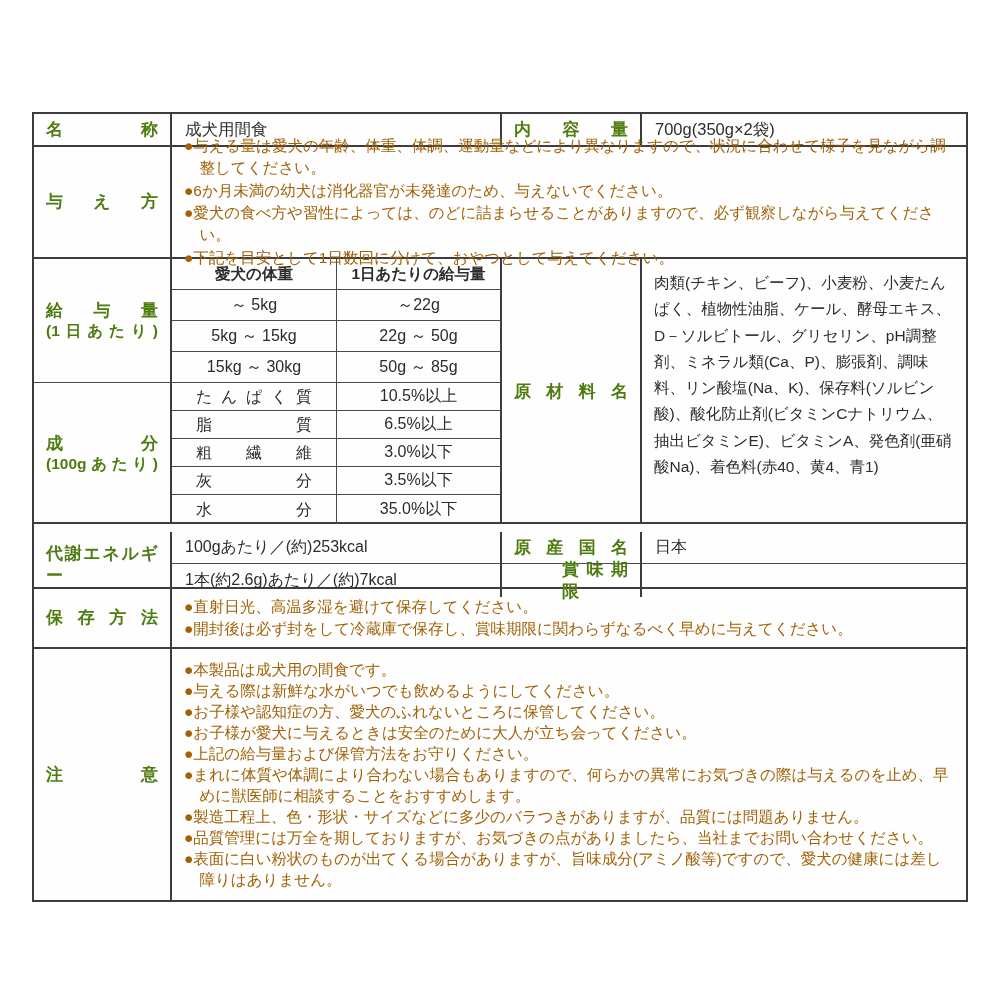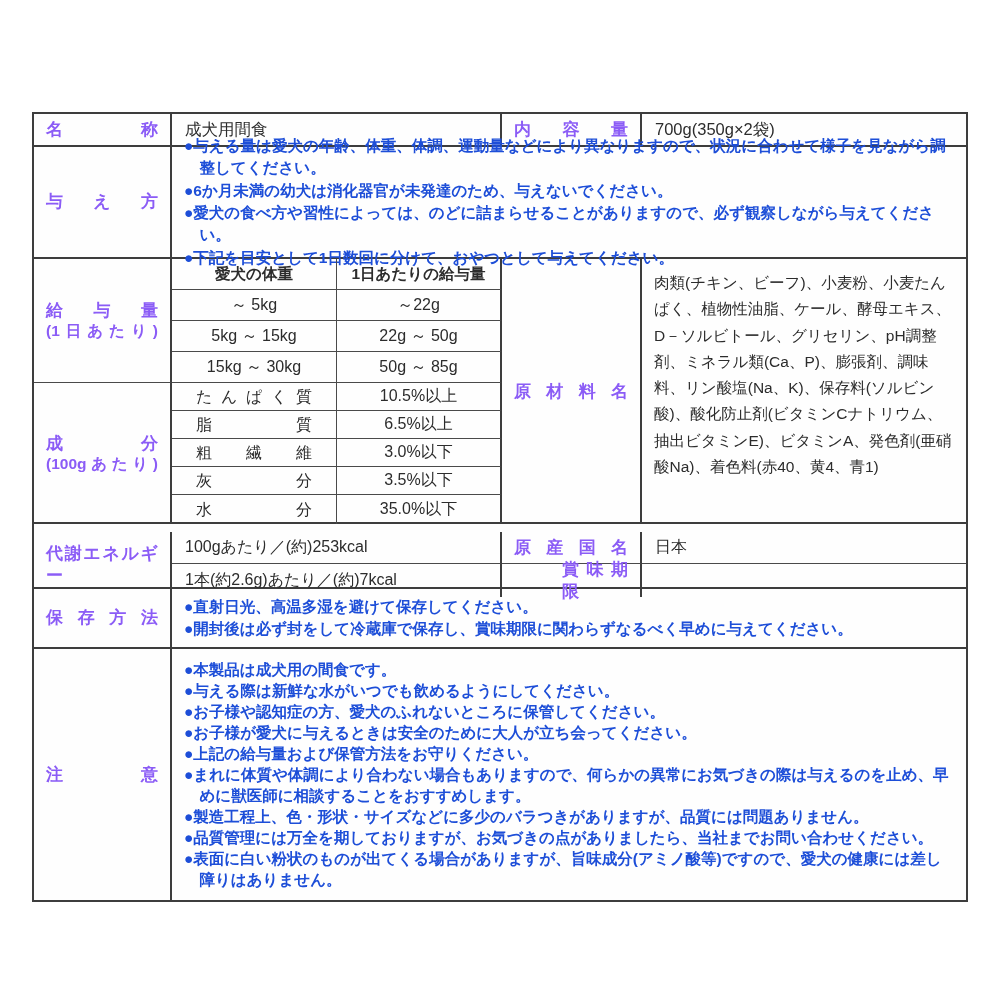--- a/index.html
+++ b/index.html
@@ -28,21 +28,21 @@
   .sec + .sec { border-top: 2px solid #3d3d3d; }
 
   
   .hcell {
     box-sizing: border-box;
     display: flex;
     flex-direction: column;
     justify-content: center;
     font-weight: 700;
     font-size: 17px;
-    color: #8b5cf6;
+    color: #4d7c0f;
   }
   .hline {
     width: 100%;
     box-sizing: border-box;
     padding: 0 12px;
     text-align: justify;
     text-align-last: justify;
     line-height: 1.25;
   }
   .hline.sub { font-size: 15.5px; }
@@ -69,25 +69,25 @@
     box-sizing: border-box;
     flex: 1 1 auto;
     display: flex;
     flex-direction: column;
     justify-content: center;
     padding: 6px 12px;
   }
   .bullets ul { margin: 0; padding: 0; list-style: none; }
   .bullets li {
     font-size: 15.5px;
-    font-weight: 700;
+    font-weight: 400;
     line-height: 22.3px;
     padding-left: 15.5px;
     text-indent: -15.5px;
-    color: #1d4ed8;
+    color: #a16207;
   }
   .sec-method { height: 112px; }
   .sec-storage { height: 60px; }
   .sec-caution { height: 253px; }
   .sec-caution .bullets li { line-height: 21px; }
 
   
   .sec-mid { height: 265px; }
   .midgrid {
     display: grid;

